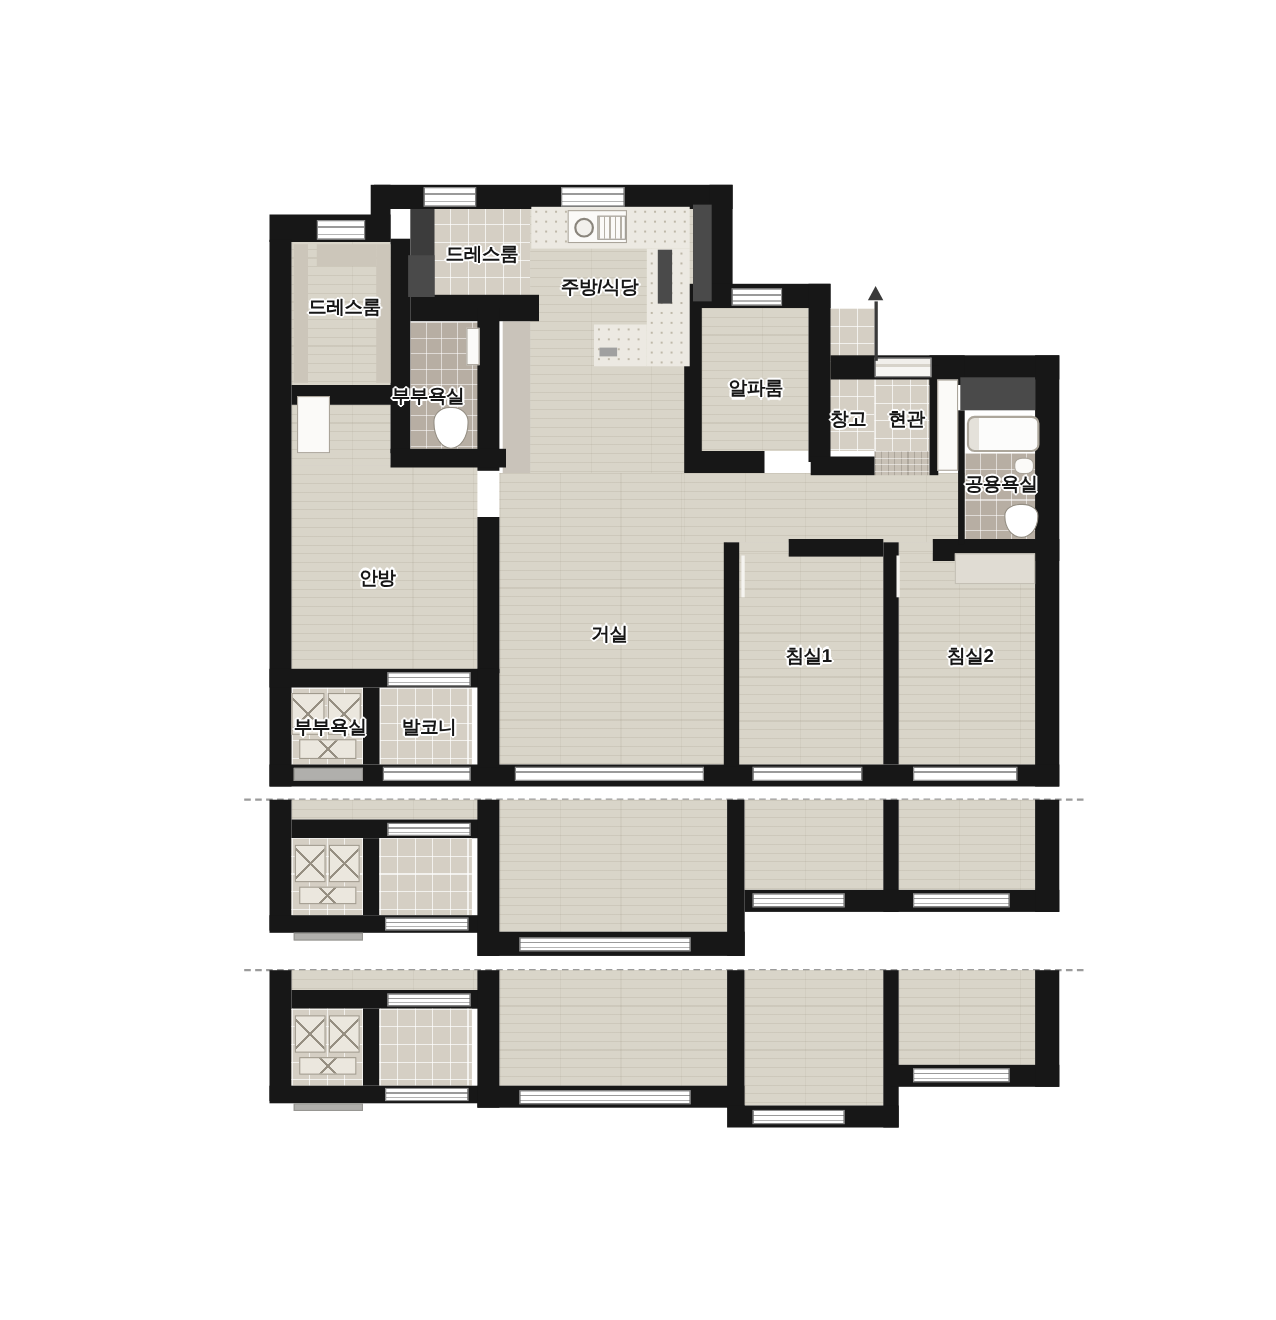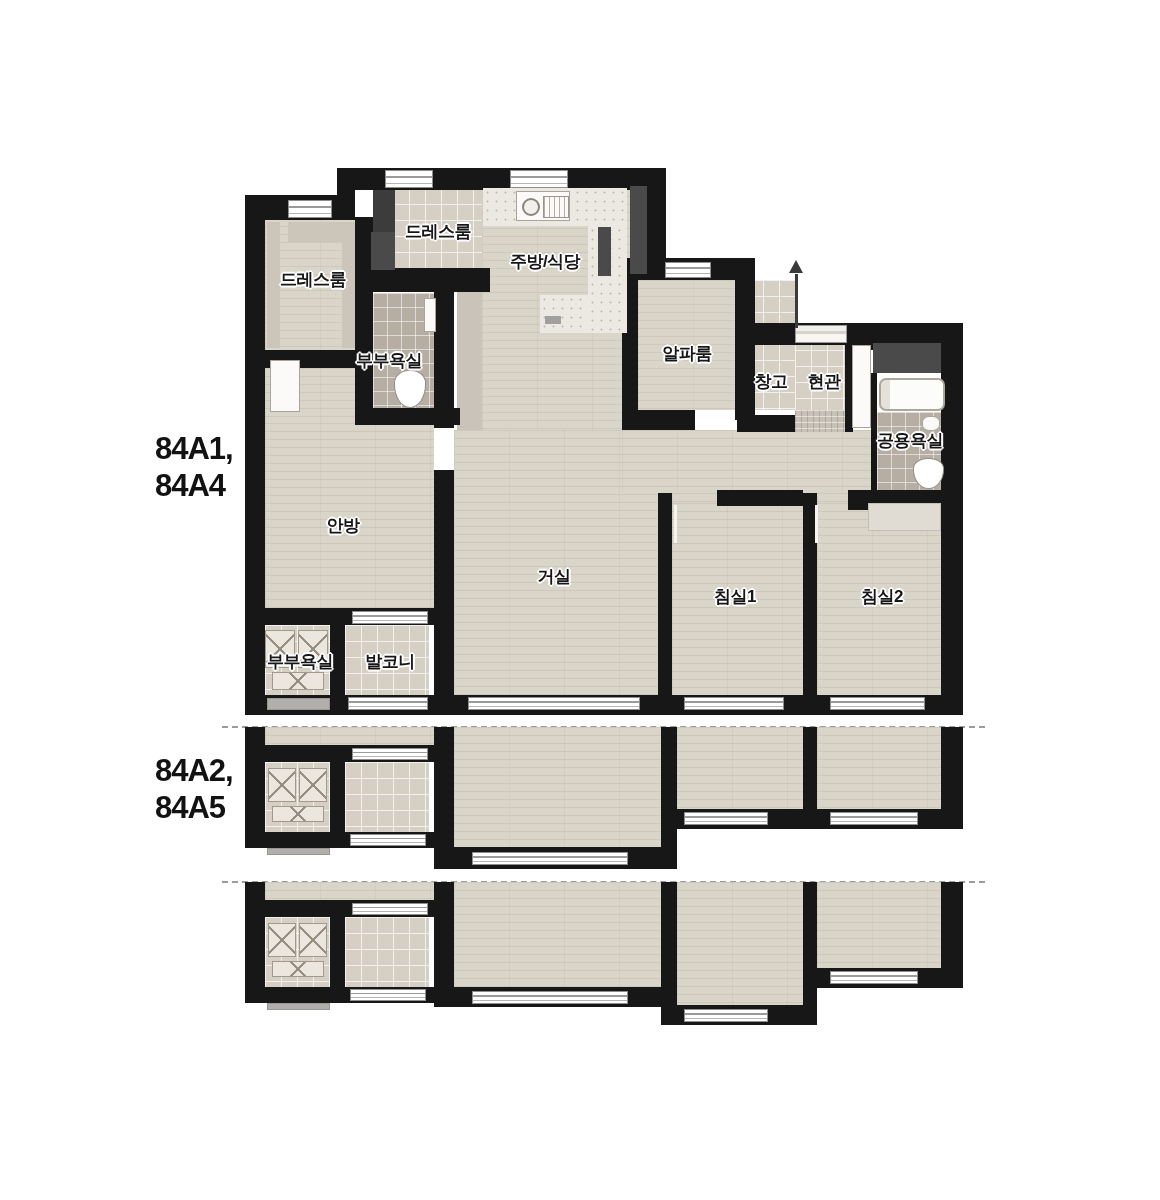--- a/index.html
+++ b/index.html
@@ -164,22 +164,20 @@
     <span class="lbl" style="position:absolute;left:824px;top:381px">현관</span>
     <span class="lbl" style="position:absolute;left:910px;top:440px">공용욕실</span>
     <span class="lbl" style="position:absolute;left:343px;top:525px">안방</span>
     <span class="lbl" style="position:absolute;left:554px;top:576px">거실</span>
     <span class="lbl" style="position:absolute;left:735px;top:596px">침실1</span>
     <span class="lbl" style="position:absolute;left:882px;top:596px">침실2</span>
     <span class="lbl" style="position:absolute;left:300px;top:661px">부부욕실</span>
     <span class="lbl" style="position:absolute;left:390px;top:661px">발코니</span>
   </div>
 
-  <div class="unit" style="position:absolute;left:155px;top:430px"><span>84A1,</span><br><span>84A4</span></div>
-  <div class="unit" style="position:absolute;left:155px;top:752px"><span>84A2,</span><br><span>84A5</span></div>
 
   <i class="dash" style="left:222px;top:726px;width:763px"></i>
   <i class="dash" style="left:222px;top:881px;width:763px"></i>
 
   <div class="plan">
     <i class="wood" style="left:265px;top:727px;width:170px;height:18px"></i>
     <i class="w" style="left:245px;top:727px;width:20px;height:119px"></i>
     <i class="w" style="left:265px;top:745px;width:170px;height:17px"></i>
     <i class="win" style="left:352px;top:748px;width:76px;height:12px"></i>
     <i class="tile" style="left:265px;top:762px;width:65px;height:70px"></i>

